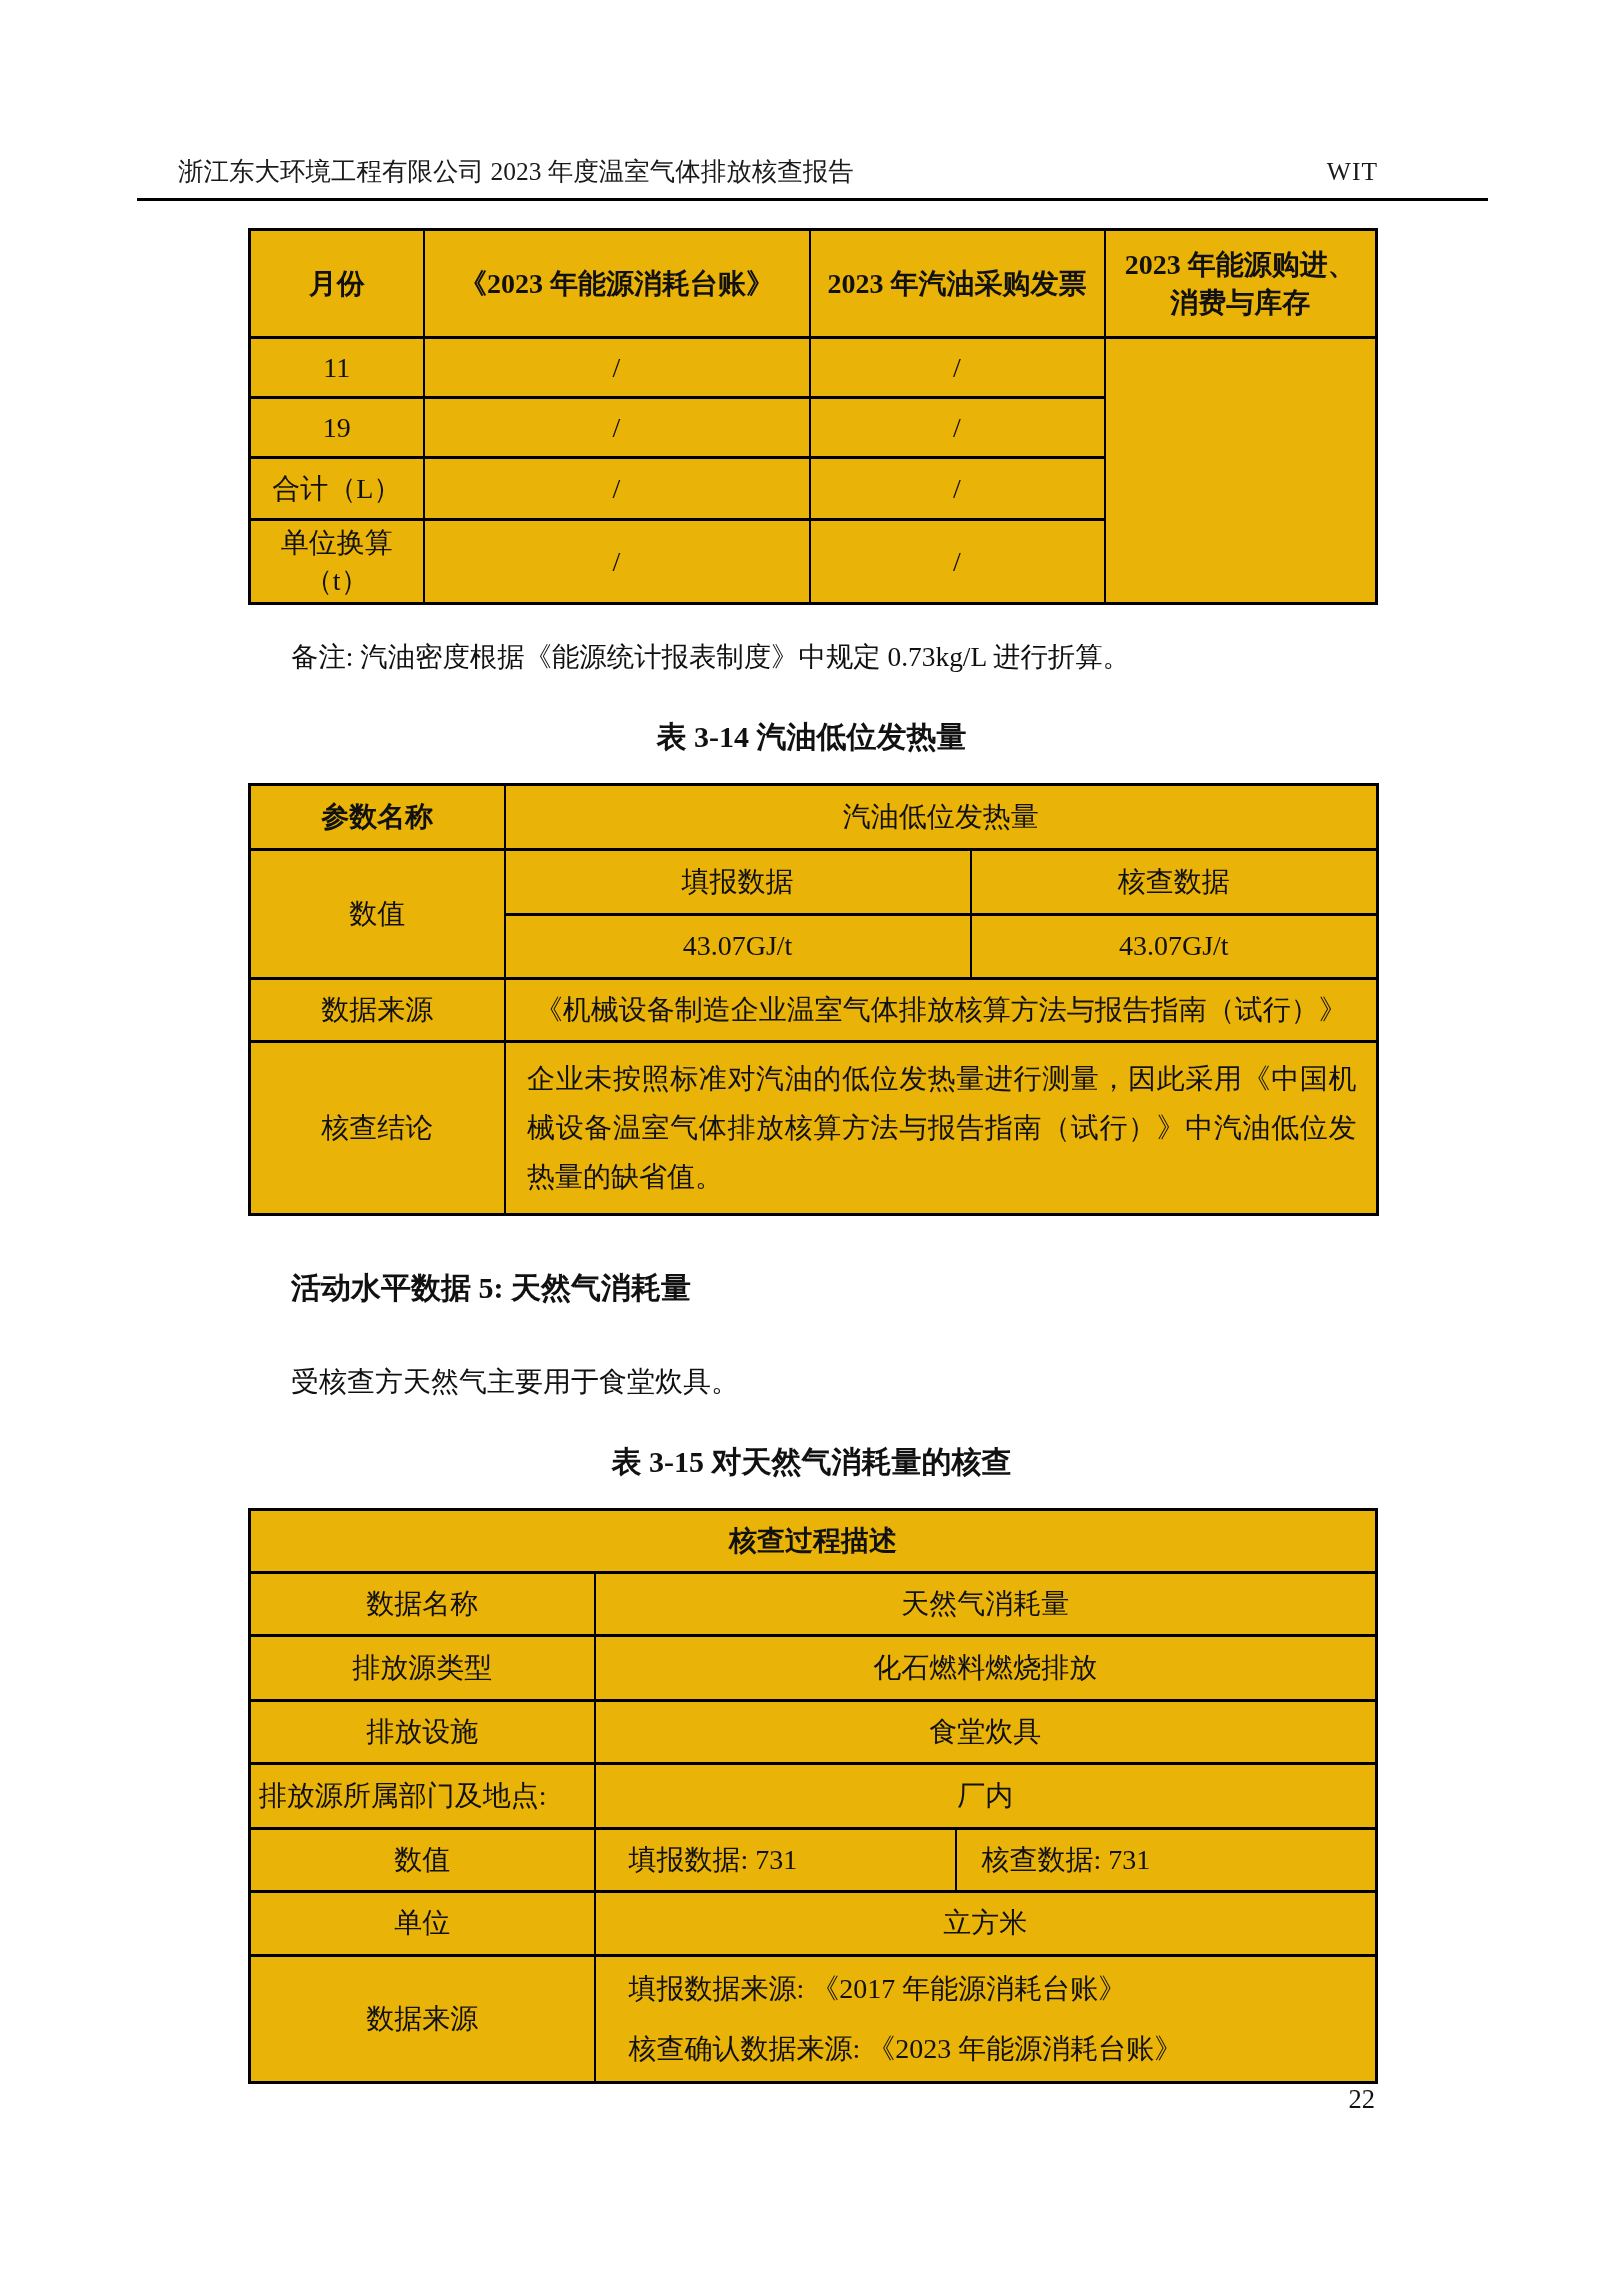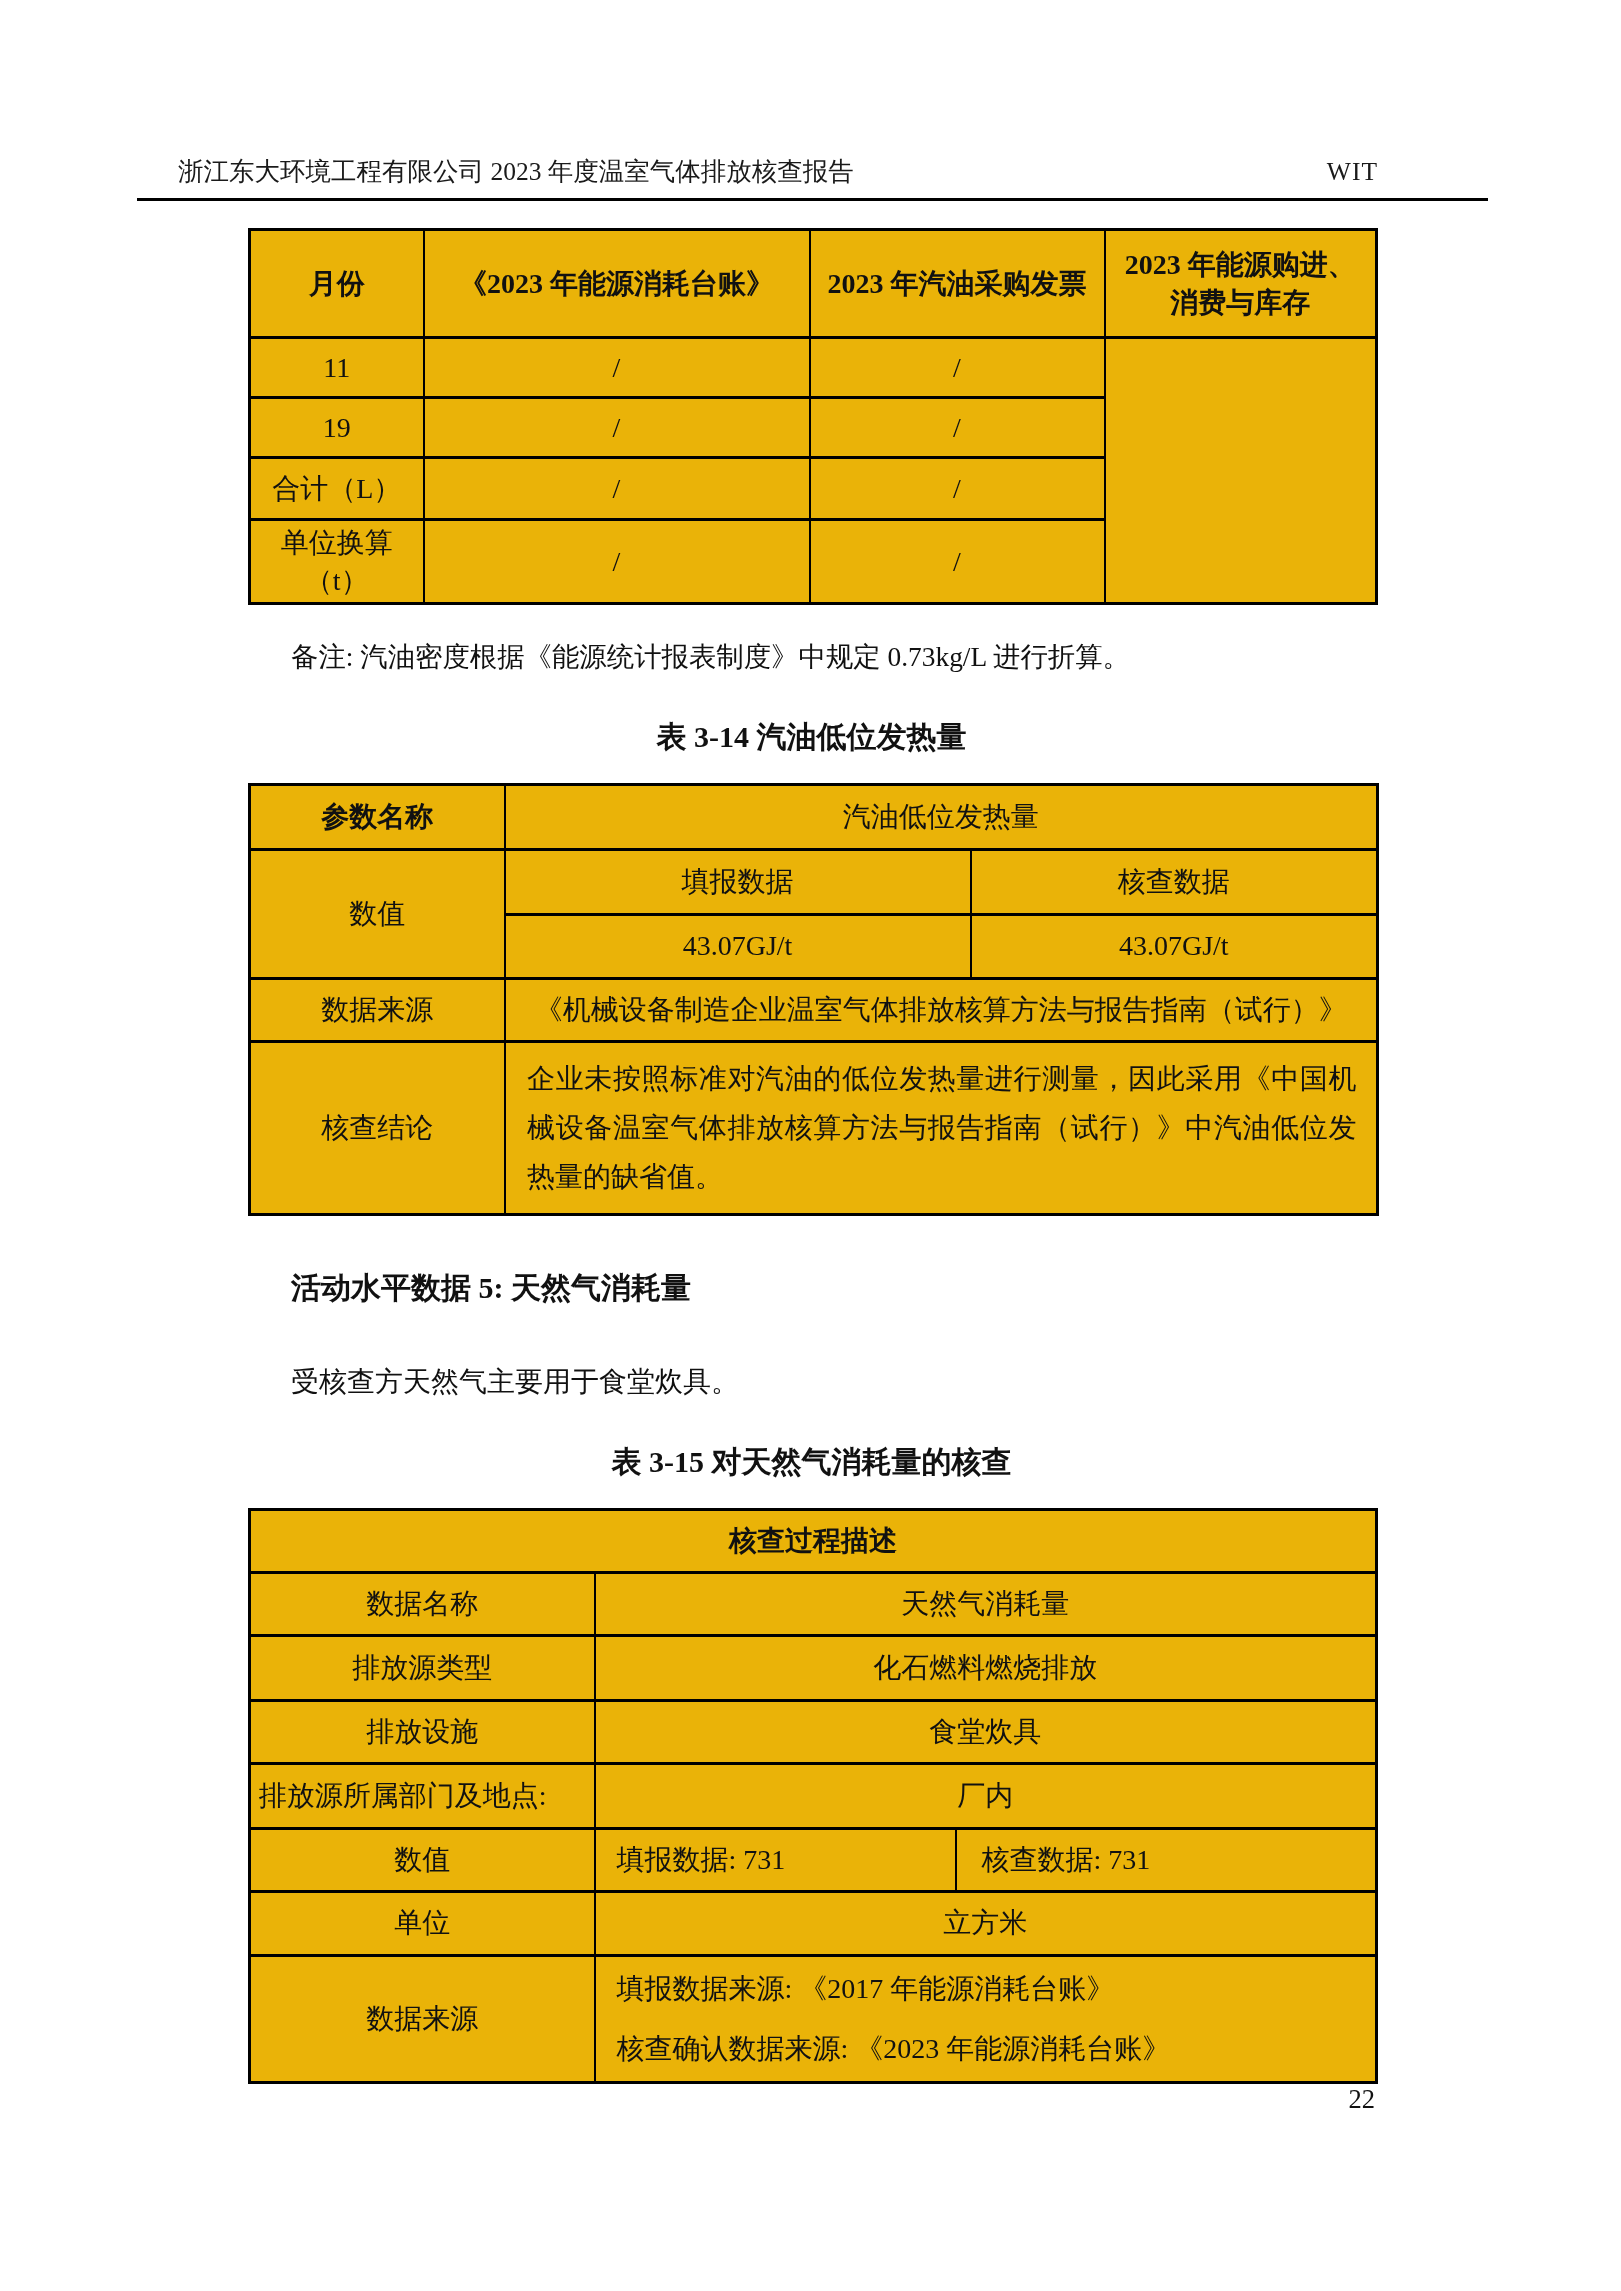--- a/index.html
+++ b/index.html
@@ -39,21 +39,21 @@
     text-align:center;vertical-align:middle;
     font-size:28px;line-height:1.35;
     padding:2px 5.9px;
     color:#111;
     overflow:hidden;
     word-break:break-all;
   }
   table{border:3.9px solid #000;}
   .b{font-weight:bold;}
   .wrap{white-space:pre-line;}
-  .left{text-align:left;padding-left:21px;}
+  .left{text-align:left;padding-left:33px;}
   .left-tight{text-align:left;padding-left:7.8px;}
   .justify{
     text-align:justify;text-align-last:left;
     padding:11.8px 19.6px 11.8px 21.6px;
     line-height:1.75;
     margin-top:23px;
   }
   .src-lines{line-height:2.15;}
 
   

